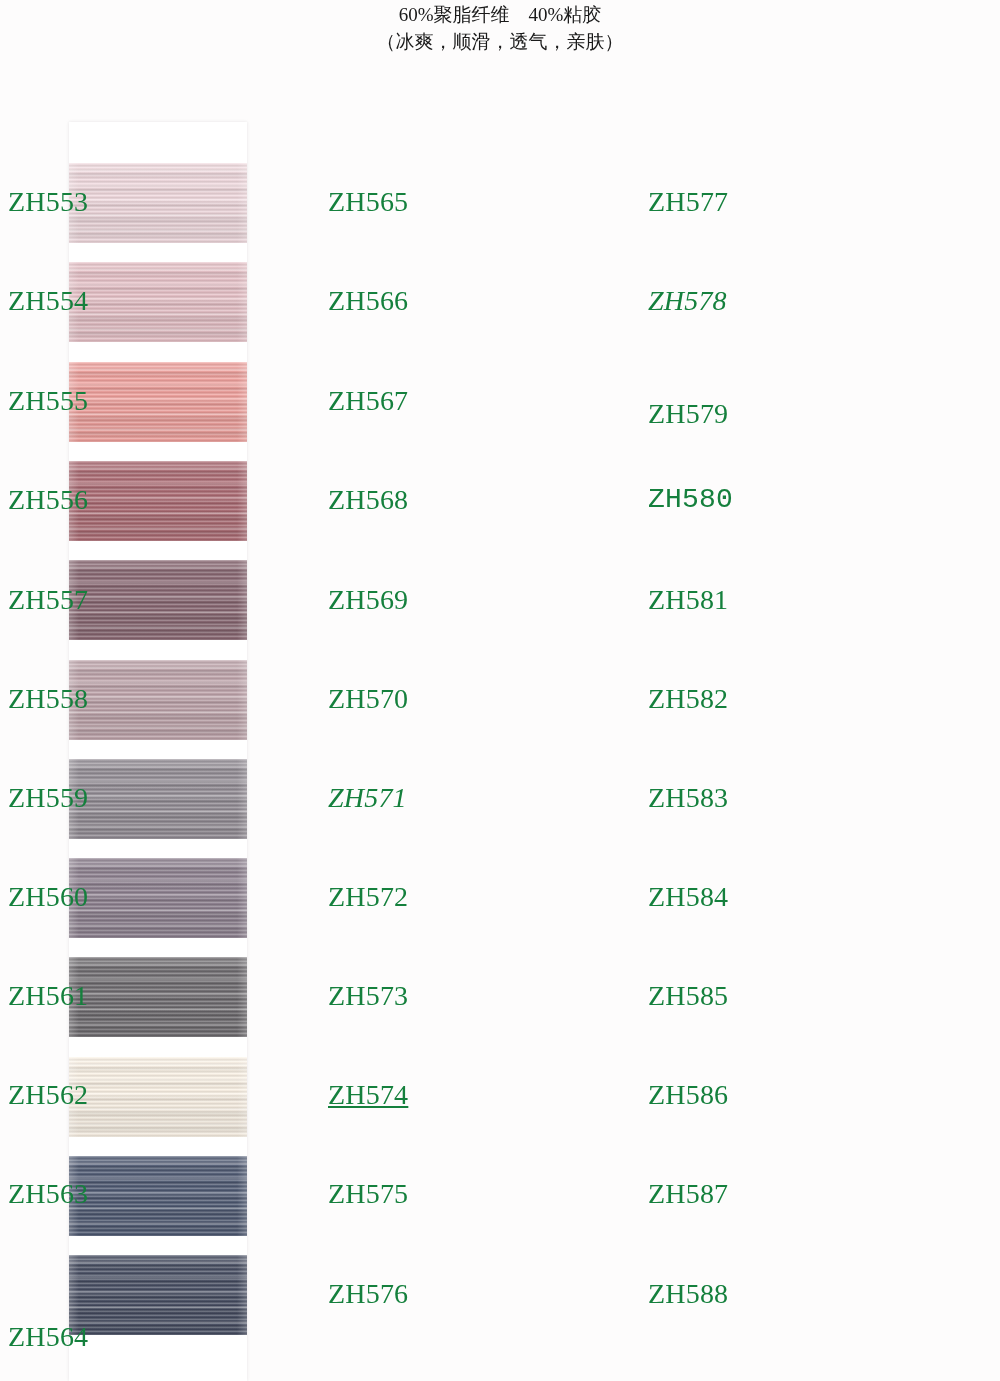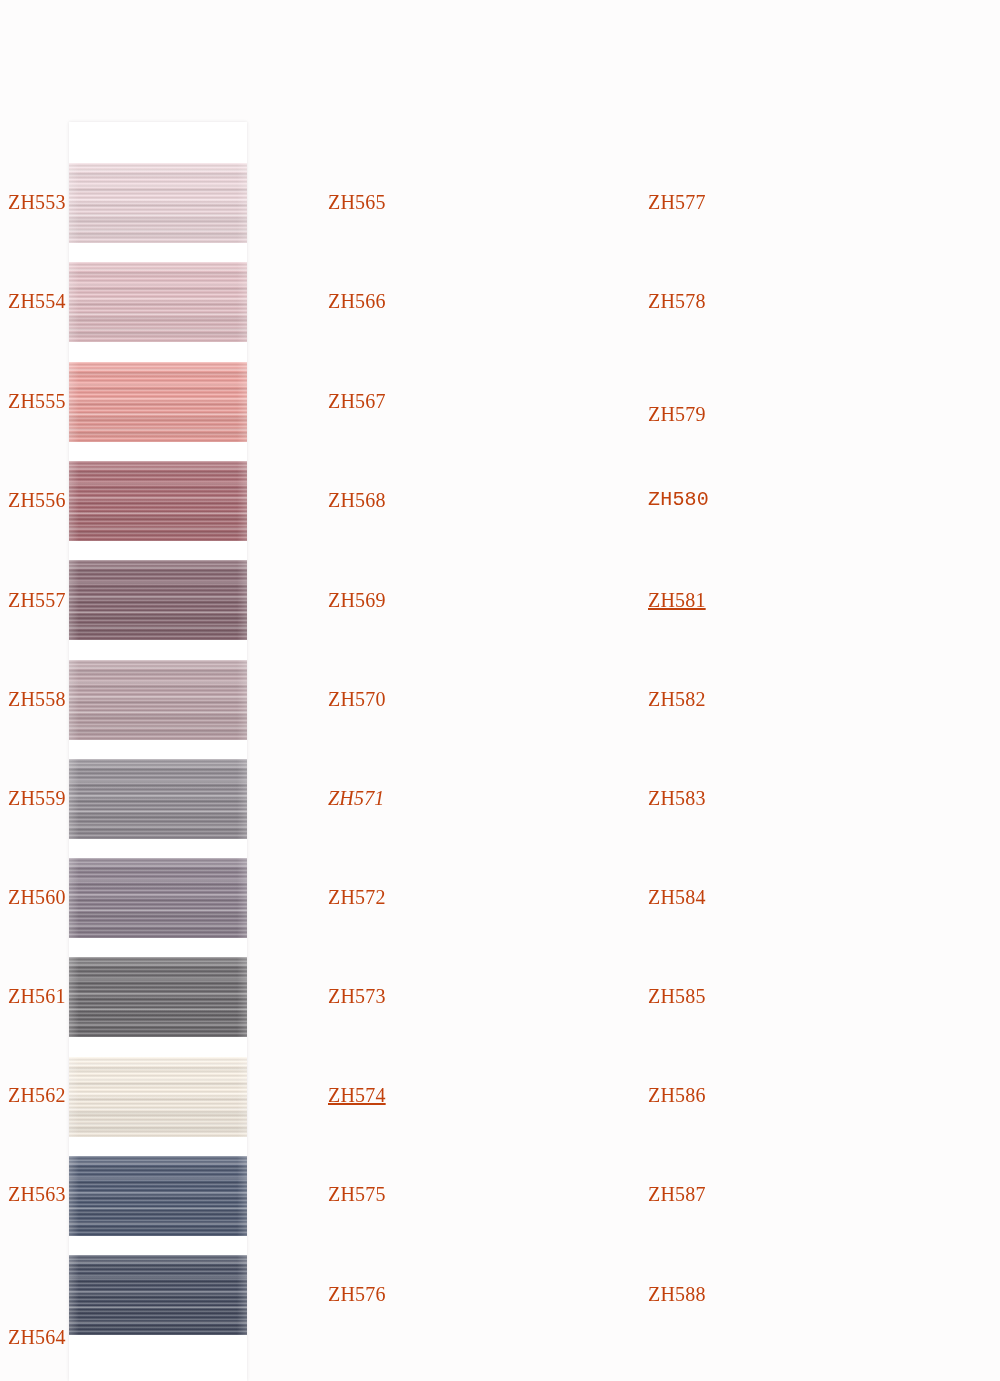--- a/index.html
+++ b/index.html
@@ -125,36 +125,38 @@
       rgba(255,255,255,0.00) 10px,
       rgba(255,255,255,0.00) 168px,
       rgba(255,255,255,0.20) 178px
     );
   }
 
   
   .label {
     position: absolute;
     font-family: "Liberation Serif", "DejaVu Serif", serif;
-    font-size: 20px;
+    font-size: 28px;
     line-height: 20px;
-    color: #c2410c;
+    color: #15803d;
     white-space: nowrap;
     letter-spacing: 0.2px;
   }
   .label.col-left   { left: 8px; }
   .label.col-mid    { left: 328px; }
   .label.col-right  { left: 648px; }
 </style>
 </head>
 <body>
 
 <div id="page" style="background: rgb(253, 252, 252);">
 
   <div class="header">
+    <div class="subtitle-1">60%聚脂纤维　40%粘胶</div>
+    <div class="subtitle-2">（冰爽，顺滑，透气，亲肤）</div>
   </div>
 
   <div class="card-strip" style="background: rgb(255, 255, 255);"></div>
 
   <div id="swatch-layer">
       <div class="swatch" style="top: 163px; left: 69px; width: 178px; height: 80px;">
         <div class="base" style="background: rgb(240, 216, 221);"></div>
         <div class="threads"></div>
         <div class="threads2"></div>
         <div class="shade"></div>
@@ -257,24 +259,24 @@
       <div class="label col-mid" style="top: 490px;">ZH568</div>
       <div class="label col-mid" style="top: 590px;">ZH569</div>
       <div class="label col-mid" style="top: 689px;">ZH570</div>
       <div class="label col-mid" style="top: 788px; font-style: italic;">ZH571</div>
       <div class="label col-mid" style="top: 887px;">ZH572</div>
       <div class="label col-mid" style="top: 986px;">ZH573</div>
       <div class="label col-mid" style="top: 1085px; text-decoration: underline;">ZH574</div>
       <div class="label col-mid" style="top: 1184px;">ZH575</div>
       <div class="label col-mid" style="top: 1284px;">ZH576</div>
       <div class="label col-right" style="top: 192px;">ZH577</div>
-      <div class="label col-right" style="top: 291px;">ZH578</div>
+      <div class="label col-right" style="top: 291px; font-style: italic;">ZH578</div>
       <div class="label col-right" style="top: 404px;">ZH579</div>
       <div class="label col-right" style="top: 490px; font-family: Liberation Mono, monospace;">ZH580</div>
-      <div class="label col-right" style="top: 590px; text-decoration: underline;">ZH581</div>
+      <div class="label col-right" style="top: 590px;">ZH581</div>
       <div class="label col-right" style="top: 689px;">ZH582</div>
       <div class="label col-right" style="top: 788px;">ZH583</div>
       <div class="label col-right" style="top: 887px;">ZH584</div>
       <div class="label col-right" style="top: 986px;">ZH585</div>
       <div class="label col-right" style="top: 1085px;">ZH586</div>
       <div class="label col-right" style="top: 1184px;">ZH587</div>
       <div class="label col-right" style="top: 1284px;">ZH588</div>
     </div>
 
 </div>

